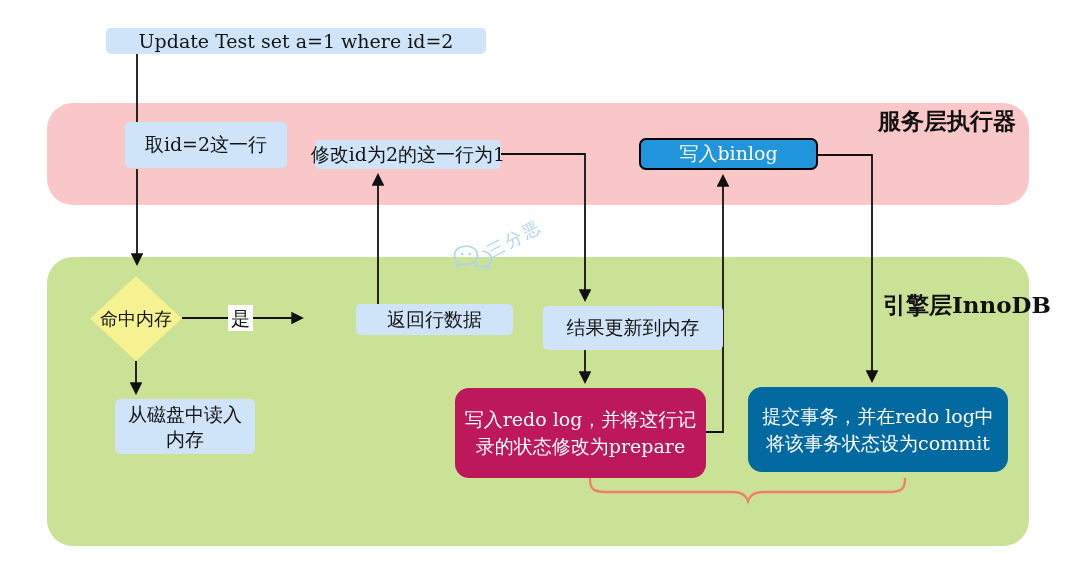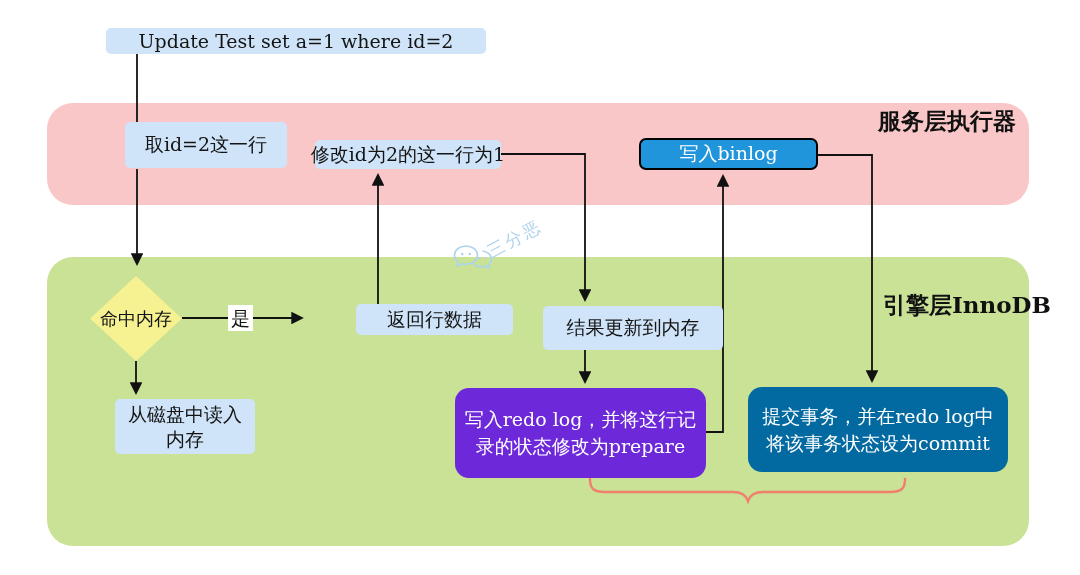--- a/index.html
+++ b/index.html
@@ -43,21 +43,21 @@
   .yes-label{
     position:absolute;left:228px;top:305px;background:#ffffff;padding:0 3px;
     font-size:19px;line-height:26px;
   }
 
   .green-box{
     position:absolute;border-radius:14px;color:#ffffff;display:flex;flex-direction:column;
     align-items:center;justify-content:center;font-size:19px;line-height:1.42;text-align:center;
   }
   .green-box span{display:block;white-space:nowrap;}
-  .prepare-box{left:455px;top:388px;width:251px;height:90px;background:#6d28d9;}
+  .prepare-box{left:455px;top:388px;width:251px;height:90px;background:#be185d;}
   .commit-box{left:748px;top:387px;width:260px;height:85px;background:#0369a1;}
 
   .two-phase{
     position:absolute;left:640px;top:500px;width:216px;text-align:center;
     font-size:21px;white-space:nowrap;
   }
 
   .overlay{position:absolute;left:0;top:0;width:1080px;height:575px;pointer-events:none;}
 
   .watermark{

